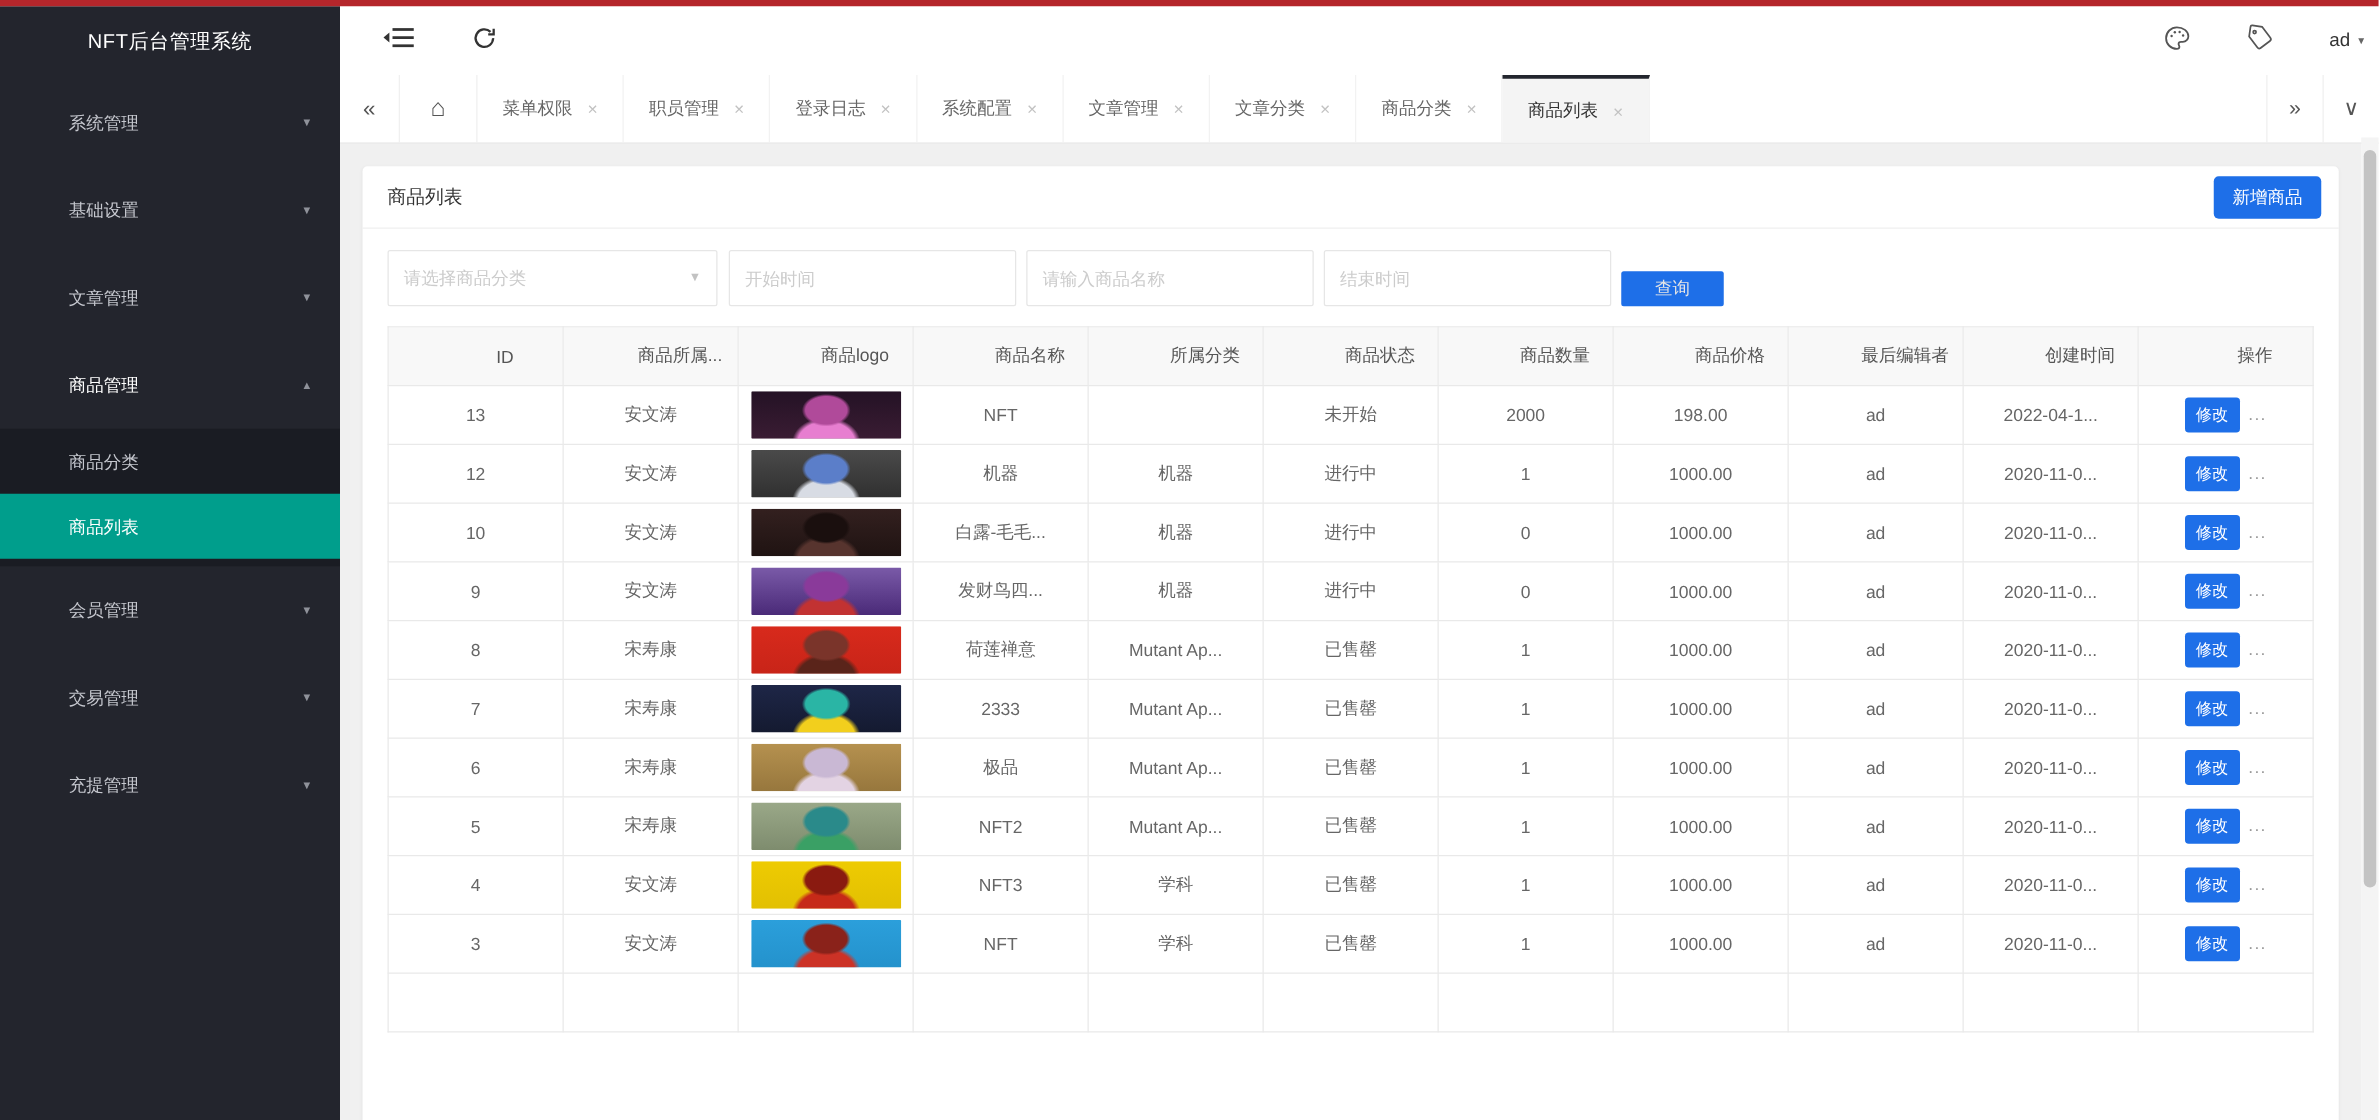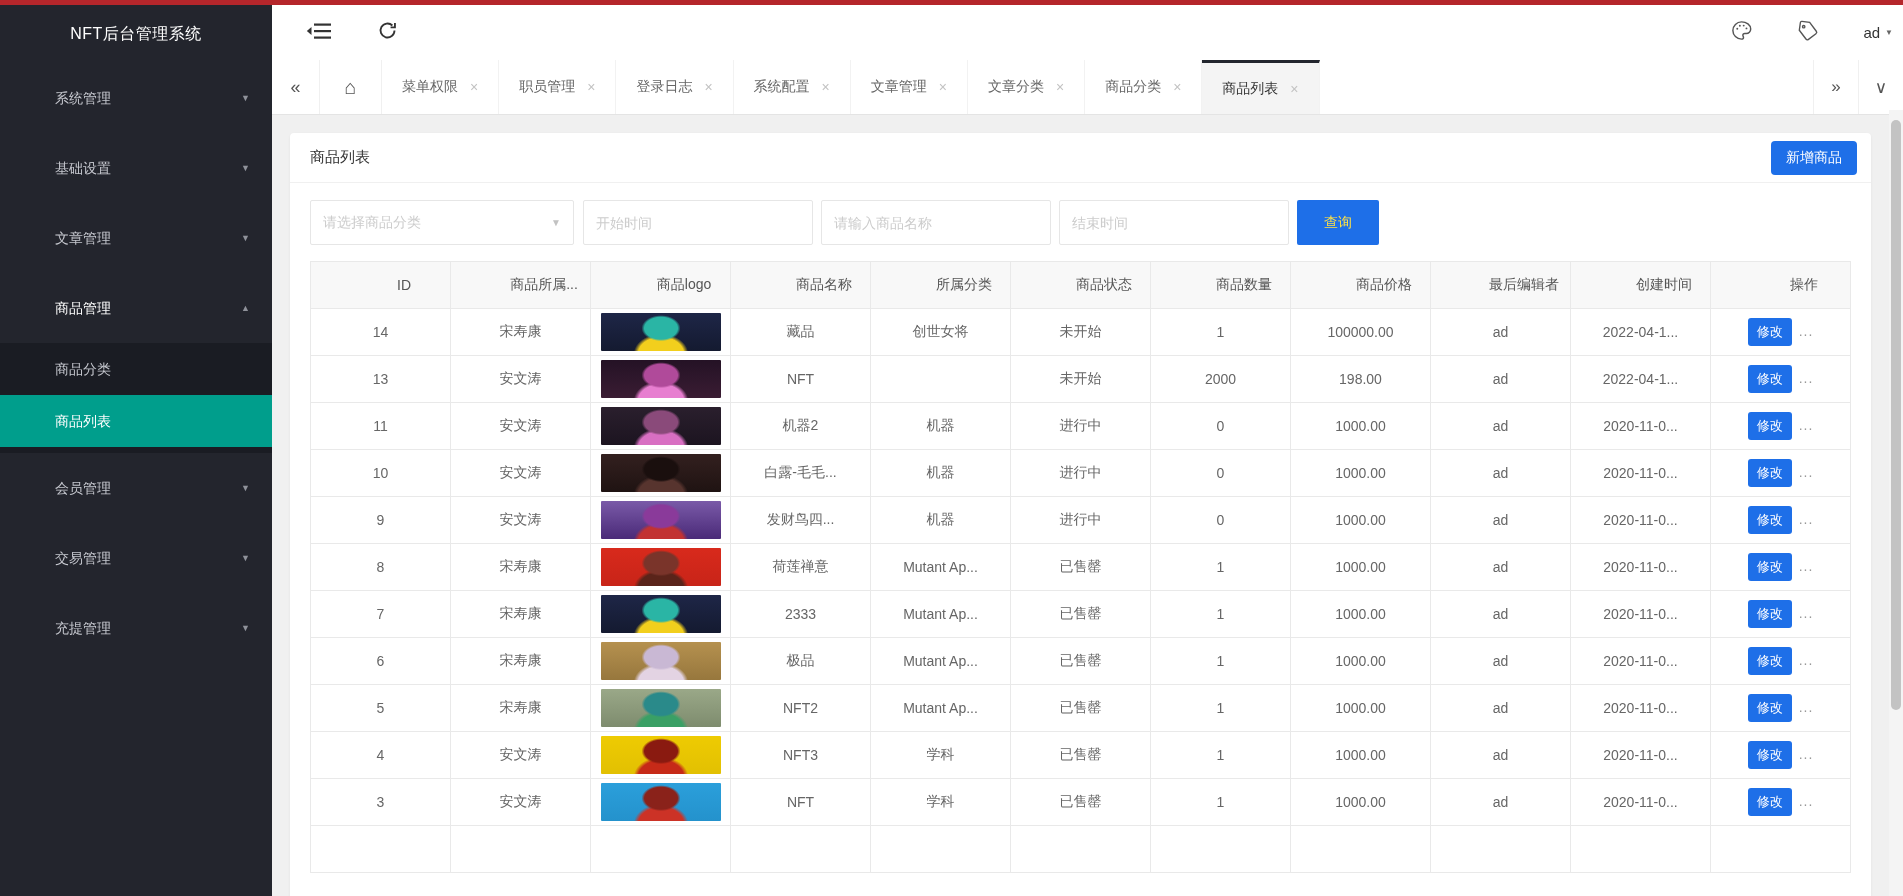--- a/index.html
+++ b/index.html
@@ -58,21 +58,21 @@
   .card-header{height:50px;border-bottom:1px solid #f0f0f0;display:flex;align-items:center;padding:0 14px 0 20px;}
   .card-title{font-size:15px;color:#333;}
   .add-btn{margin-left:auto;background:var(--blue);color:#fff;border:none;border-radius:4px;height:34px;padding:0 15px;font-size:14px;cursor:pointer;}
 
   .filters{display:flex;align-items:flex-end;padding:17px 20px 16px 20px;}
   .f-select{width:264px;height:45px;border:1px solid #e6e6e6;border-radius:2px;display:flex;align-items:center;padding:0 12px;margin-right:9px;cursor:pointer;background:#fff;}
   .f-select .sel-text{color:#ccc;font-size:14px;flex:1;}
   .f-select .sel-arrow{color:#c2c2c2;font-size:10px;}
   .f-input{width:230px;height:45px;border:1px solid #e6e6e6;border-radius:2px;padding:0 12px;font-size:14px;color:#666;margin-right:8px;outline:none;background:#fff;}
   .f-input::placeholder{color:#ccc;}
-  .search-btn{width:82px;height:45px;background:var(--blue);color:#fde047;border:none;border-radius:2px;font-size:14px;cursor:pointer;}
+  .search-btn{width:82px;height:28px;background:var(--blue);color:#e5e5e5;border:none;border-radius:2px;font-size:14px;cursor:pointer;}
 
   .table-wrap{padding:0 20px;}
   table{width:100%;border-collapse:collapse;table-layout:fixed;}
   th,td{border:1px solid #e9e9e9;text-align:center;font-size:14px;overflow:hidden;white-space:nowrap;}
   th{background:#f8f8f8;color:#555;font-weight:normal;height:47px;padding-left:47px;}
   td{color:#666;height:47px;}
   .logo-box{width:120px;height:38px;margin:0 auto;border-radius:1px;}
   .edit-btn{display:inline-block;background:var(--blue);color:#fff;border-radius:3px;font-size:13px;padding:5px 9px;cursor:pointer;}
   .more{color:#999;margin-left:7px;letter-spacing:1px;cursor:pointer;}
 </style>
@@ -240,63 +240,46 @@
                 <th>商品状态</th>
                 <th>商品数量</th>
                 <th>商品价格</th>
                 <th>最后编辑者</th>
                 <th>创建时间</th>
                 <th>操作</th>
               </tr>
           </thead>
           <tbody>
               <tr>
-    <td class="c-id">14</td>
-    <td class="c-owner">宋寿康</td>
-    <td>
-                  <div class="logo-box" style="background: radial-gradient(30px 20px at 50% 40%, rgb(42, 181, 165) 0px, rgb(42, 181, 165) 55%, transparent 65%), radial-gradient(38px 28px at 50% 108%, rgb(242, 207, 29) 0px, rgb(242, 207, 29) 60%, transparent 72%), linear-gradient(rgb(30, 38, 71), rgb(20, 26, 48));"></div>
-                </td>
-    <td class="c-name">藏品</td>
-    <td class="c-cat">创世女将</td>
-    <td class="c-status">未开始</td>
-    <td class="c-qty">1</td>
-    <td class="c-price">100000.00</td>
-    <td class="c-editor">ad</td>
-    <td class="c-created">2022-04-1...</td>
-    <td>
-      <span class="edit-btn">修改</span><span class="more">...</span>
-    </td>
-  </tr>
-              <tr>
     <td class="c-id">13</td>
     <td class="c-owner">安文涛</td>
     <td>
                   <div class="logo-box" style="background: radial-gradient(30px 20px at 50% 40%, rgb(176, 74, 154) 0px, rgb(176, 74, 154) 55%, transparent 65%), radial-gradient(38px 28px at 50% 108%, rgb(231, 126, 208) 0px, rgb(231, 126, 208) 60%, transparent 72%), linear-gradient(rgb(36, 18, 37), rgb(58, 28, 51));"></div>
                 </td>
     <td class="c-name">NFT</td>
     <td class="c-cat"></td>
     <td class="c-status">未开始</td>
     <td class="c-qty">2000</td>
     <td class="c-price">198.00</td>
     <td class="c-editor">ad</td>
     <td class="c-created">2022-04-1...</td>
     <td>
       <span class="edit-btn">修改</span><span class="more">...</span>
     </td>
   </tr>
               <tr>
-    <td class="c-id">11</td>
-    <td class="c-owner">安文涛</td>
-    <td>
-                  <div class="logo-box" style="background: radial-gradient(30px 20px at 50% 40%, rgb(138, 74, 122) 0px, rgb(138, 74, 122) 55%, transparent 65%), radial-gradient(38px 28px at 50% 108%, rgb(216, 111, 194) 0px, rgb(216, 111, 194) 60%, transparent 72%), linear-gradient(rgb(42, 31, 45), rgb(28, 20, 32));"></div>
-                </td>
-    <td class="c-name">机器2</td>
+    <td class="c-id">12</td>
+    <td class="c-owner">安文涛</td>
+    <td>
+                  <div class="logo-box" style="background: radial-gradient(30px 20px at 50% 40%, rgb(91, 126, 201) 0px, rgb(91, 126, 201) 55%, transparent 65%), radial-gradient(38px 28px at 50% 108%, rgb(216, 220, 228) 0px, rgb(216, 220, 228) 60%, transparent 72%), linear-gradient(rgb(74, 74, 74), rgb(48, 48, 48));"></div>
+                </td>
+    <td class="c-name">机器</td>
     <td class="c-cat">机器</td>
     <td class="c-status">进行中</td>
-    <td class="c-qty">0</td>
+    <td class="c-qty">1</td>
     <td class="c-price">1000.00</td>
     <td class="c-editor">ad</td>
     <td class="c-created">2020-11-0...</td>
     <td>
       <span class="edit-btn">修改</span><span class="more">...</span>
     </td>
   </tr>
               <tr>
     <td class="c-id">10</td>
     <td class="c-owner">安文涛</td>

